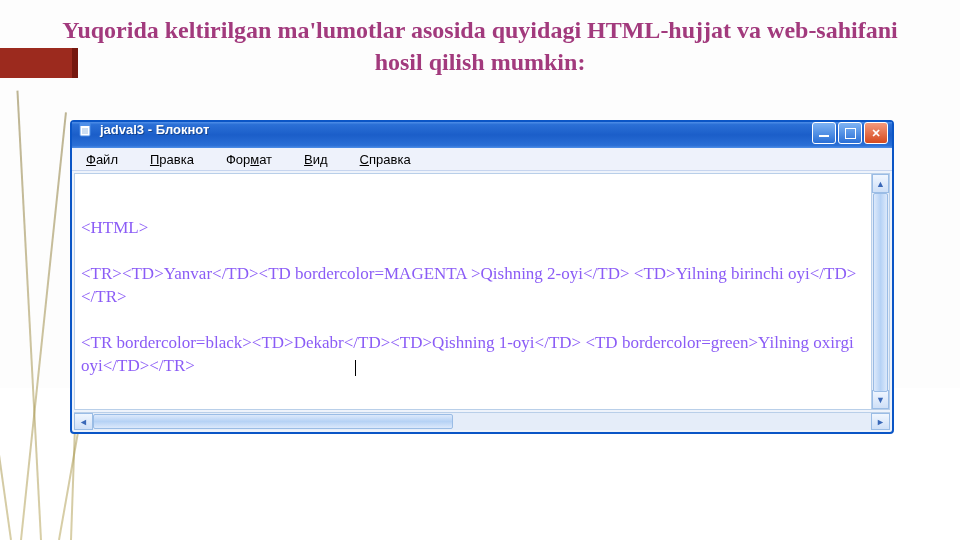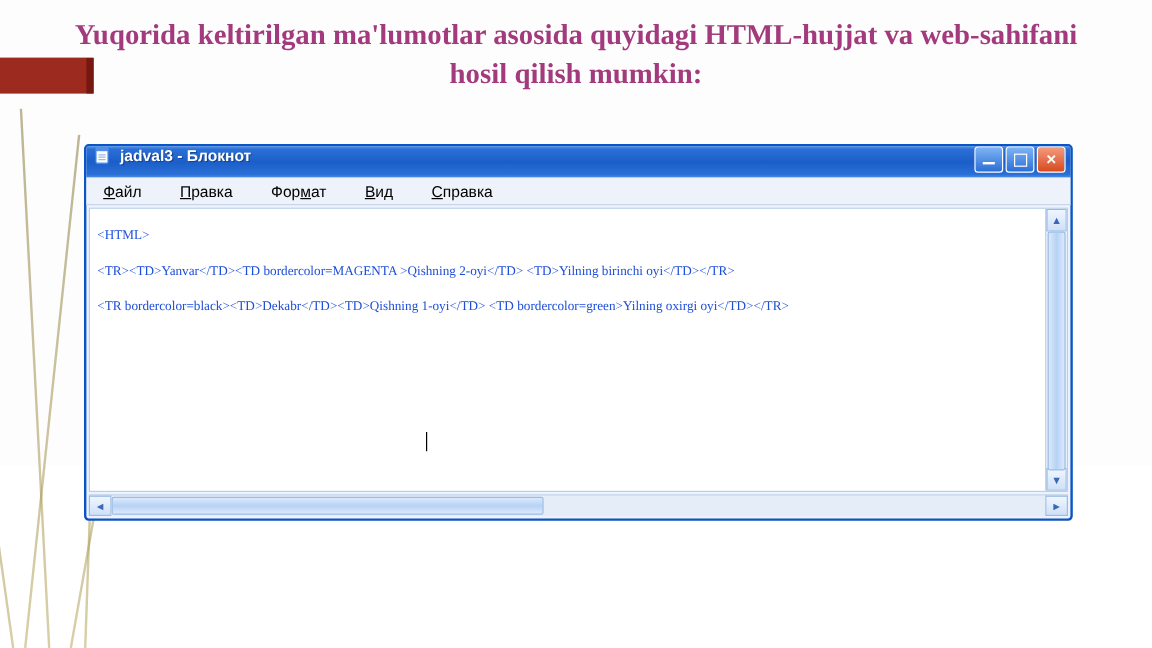--- a/index.html
+++ b/index.html
@@ -22,21 +22,21 @@
   .tb-title{flex:1;text-shadow:1px 1px 0 rgba(0,0,0,.3)}
   .wbtn{width:22px;height:20px;margin-left:2px;border:1px solid #fff;border-radius:3px;display:flex;align-items:center;justify-content:center;font-size:11px;font-weight:bold;cursor:default}
   .wbtn.min,.wbtn.max{background:linear-gradient(#7fb4f4,#2a6fd6)}
   .wbtn.close{background:linear-gradient(#f49a7d,#d64a1f);color:#fff}
   .wbtn .sq{width:9px;height:9px;border:1.5px solid #fff}
   .wbtn .bar{width:10px;height:2px;background:#fff;margin-top:6px}
   .menubar{height:22px;background:#eef2fb;border-bottom:1px solid #c7d5ef;display:flex;align-items:center;padding:0 6px;gap:16px}
   .menuitem{padding:2px 8px;color:#000}
   .menuitem u{text-decoration:underline}
   .editor-wrap{flex:1;position:relative;background:#fff;margin:2px;border:1px solid #b9cfe9;display:flex;overflow:hidden}
-  .editor{flex:1;padding:0 6px;font-family:"Times New Roman",serif;font-size:11px;line-height:1.35;color:#1d4ed8;white-space:pre-wrap;overflow:hidden;position:relative}
+  .editor{flex:1;padding:20px 6px;font-family:"Times New Roman",serif;font-size:17px;line-height:1.35;color:#8b5cf6;white-space:pre-wrap;overflow:hidden;position:relative}
   .cursor{position:absolute;width:1px;height:16px;background:#000;left:280px;top:186px}
   .vscroll{width:17px;background:#e5edf9;border-left:1px solid #b9cfe9;display:flex;flex-direction:column}
   .sbtn{height:17px;background:linear-gradient(#f0f6ff,#cfe0f7);border:1px solid #9abce5;display:flex;align-items:center;justify-content:center;font-size:9px;color:#3a68b8}
   .strack{flex:1;background:#e5edf9;position:relative}
   .sthumb{position:absolute;left:1px;right:1px;top:0;height:100%;background:linear-gradient(90deg,#dce9fb,#b6d2f5,#dce9fb);border:1px solid #9abce5;border-radius:2px}
   .hscroll{height:17px;background:#e5edf9;border-top:1px solid #b9cfe9;display:flex;margin:0 2px 2px 2px}
   .hbtn{width:17px;background:linear-gradient(#f0f6ff,#cfe0f7);border:1px solid #9abce5;display:flex;align-items:center;justify-content:center;font-size:9px;color:#3a68b8}
   .htrack{flex:1;background:#e5edf9;position:relative}
   .hthumb{position:absolute;top:1px;bottom:1px;left:0;width:46%;background:linear-gradient(#dce9fb,#b6d2f5,#dce9fb);border:1px solid #9abce5;border-radius:2px}
   .ln{display:block}

